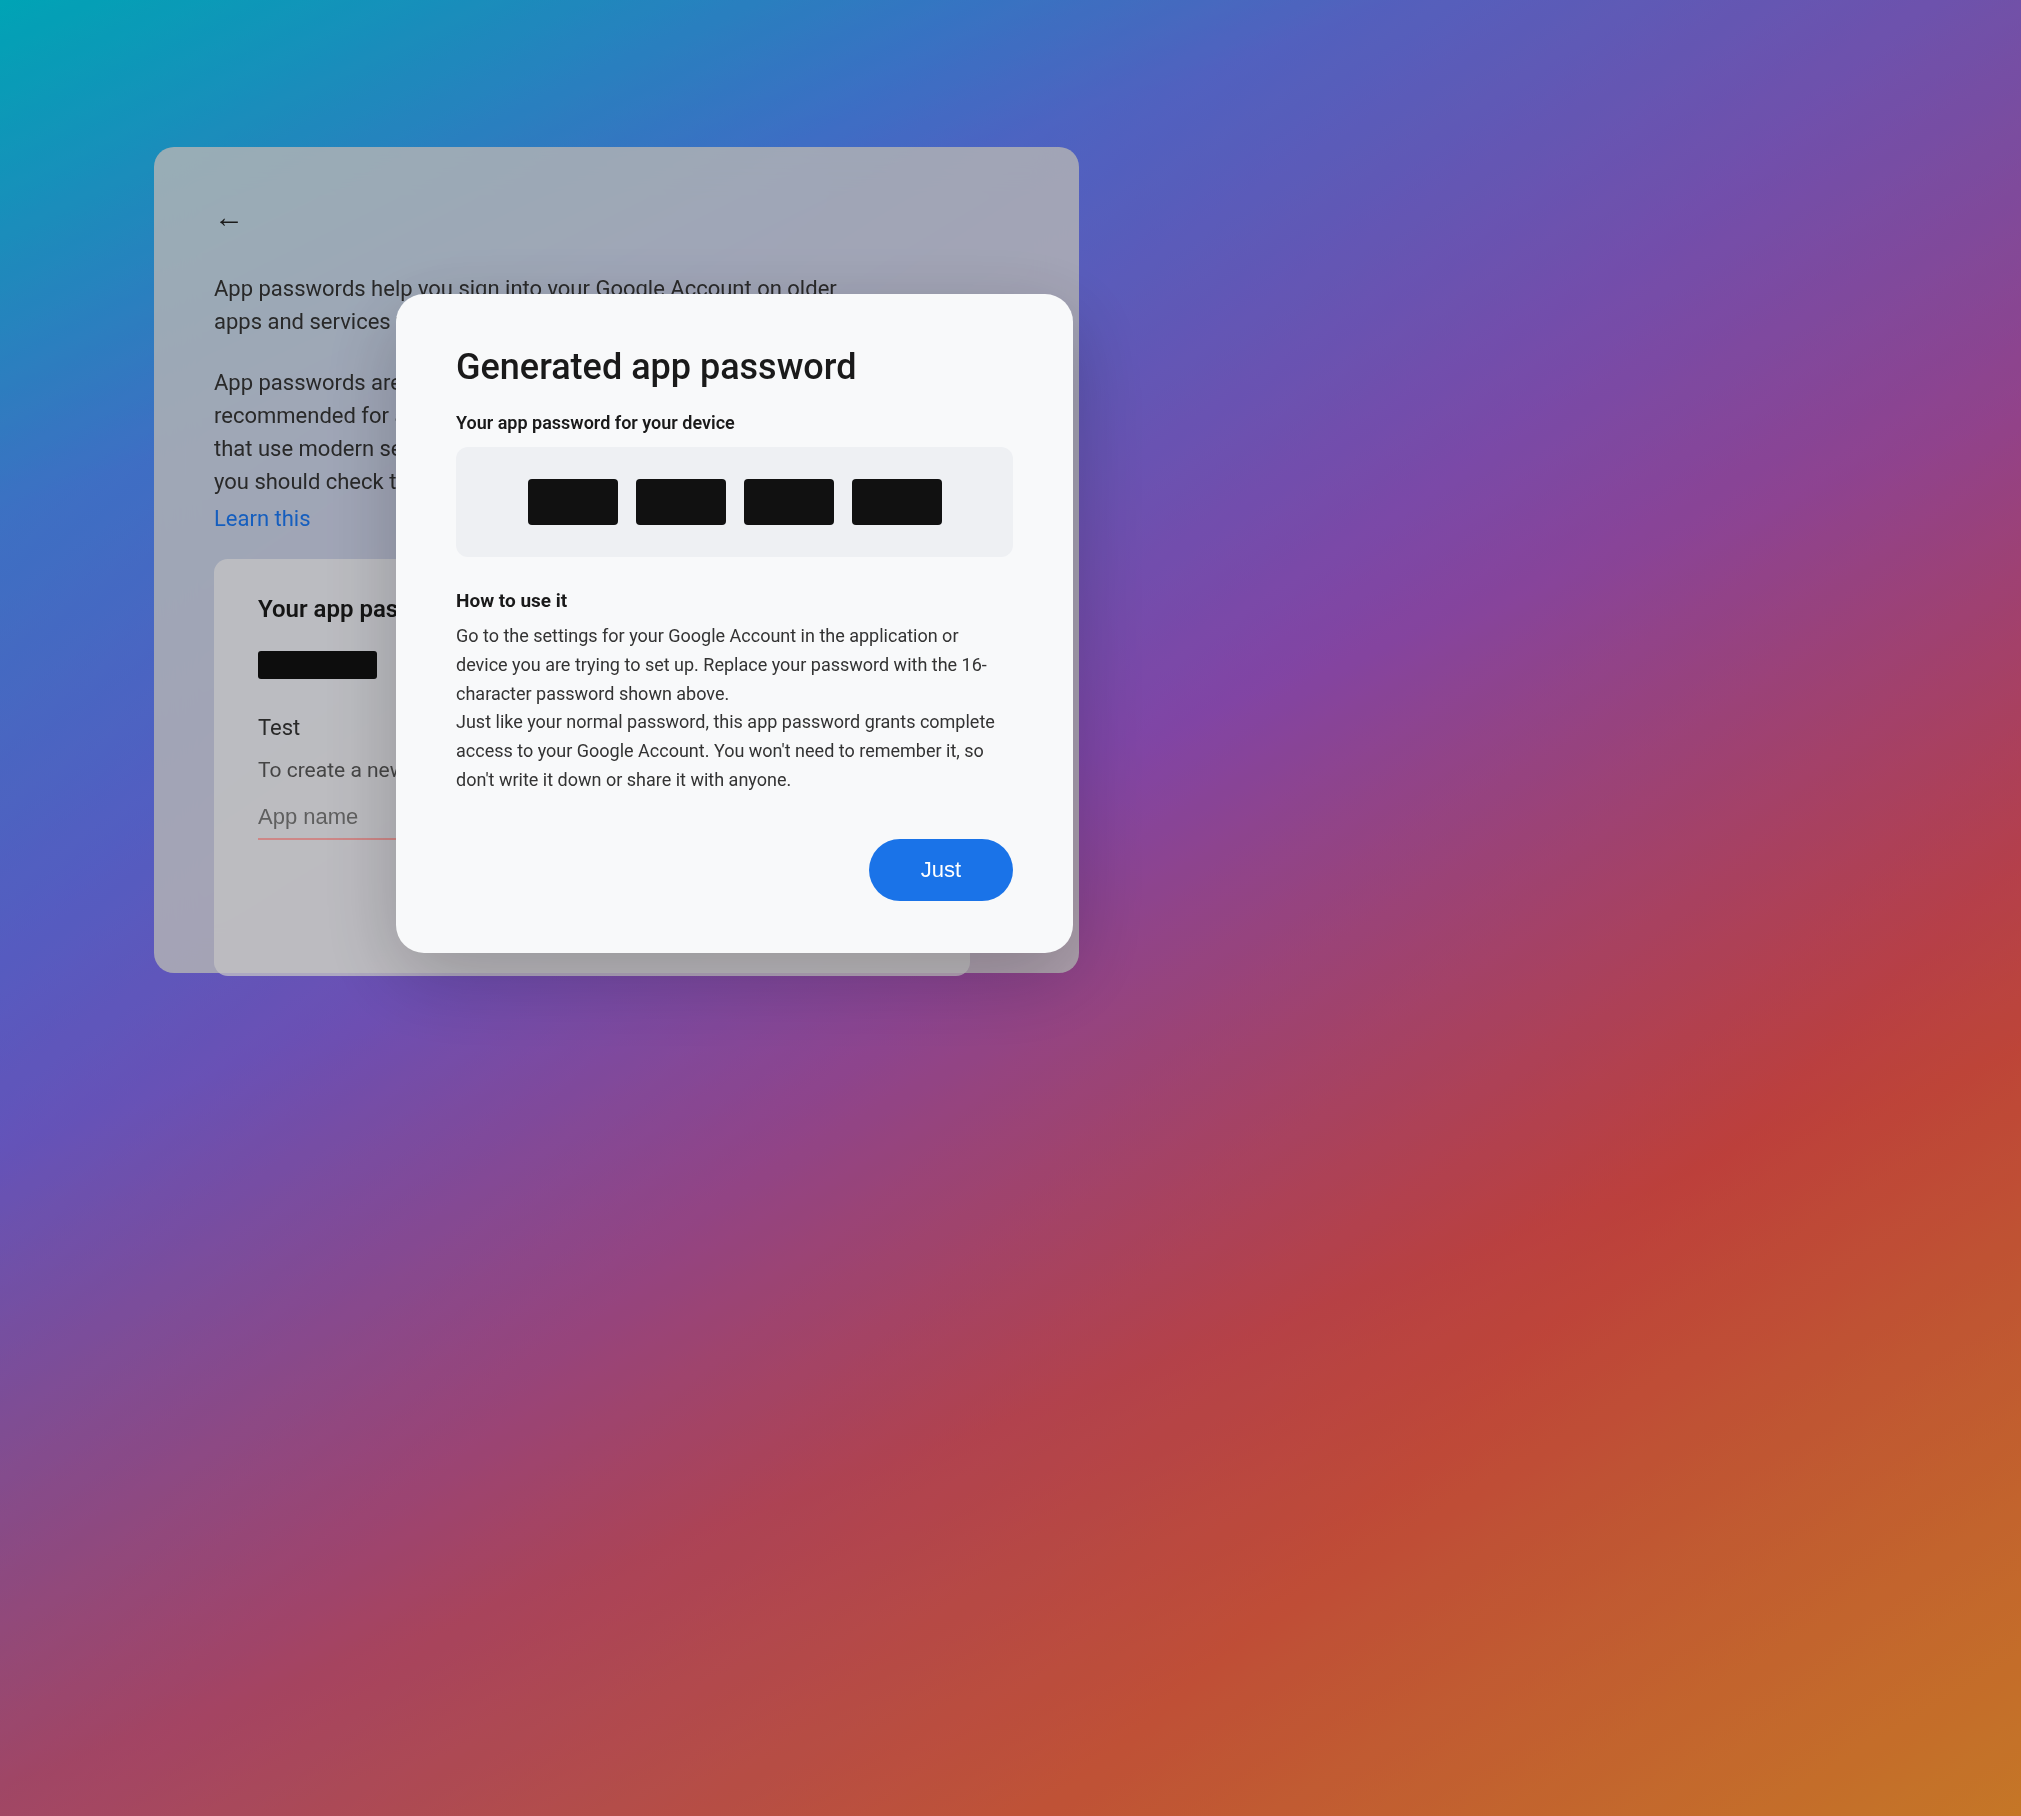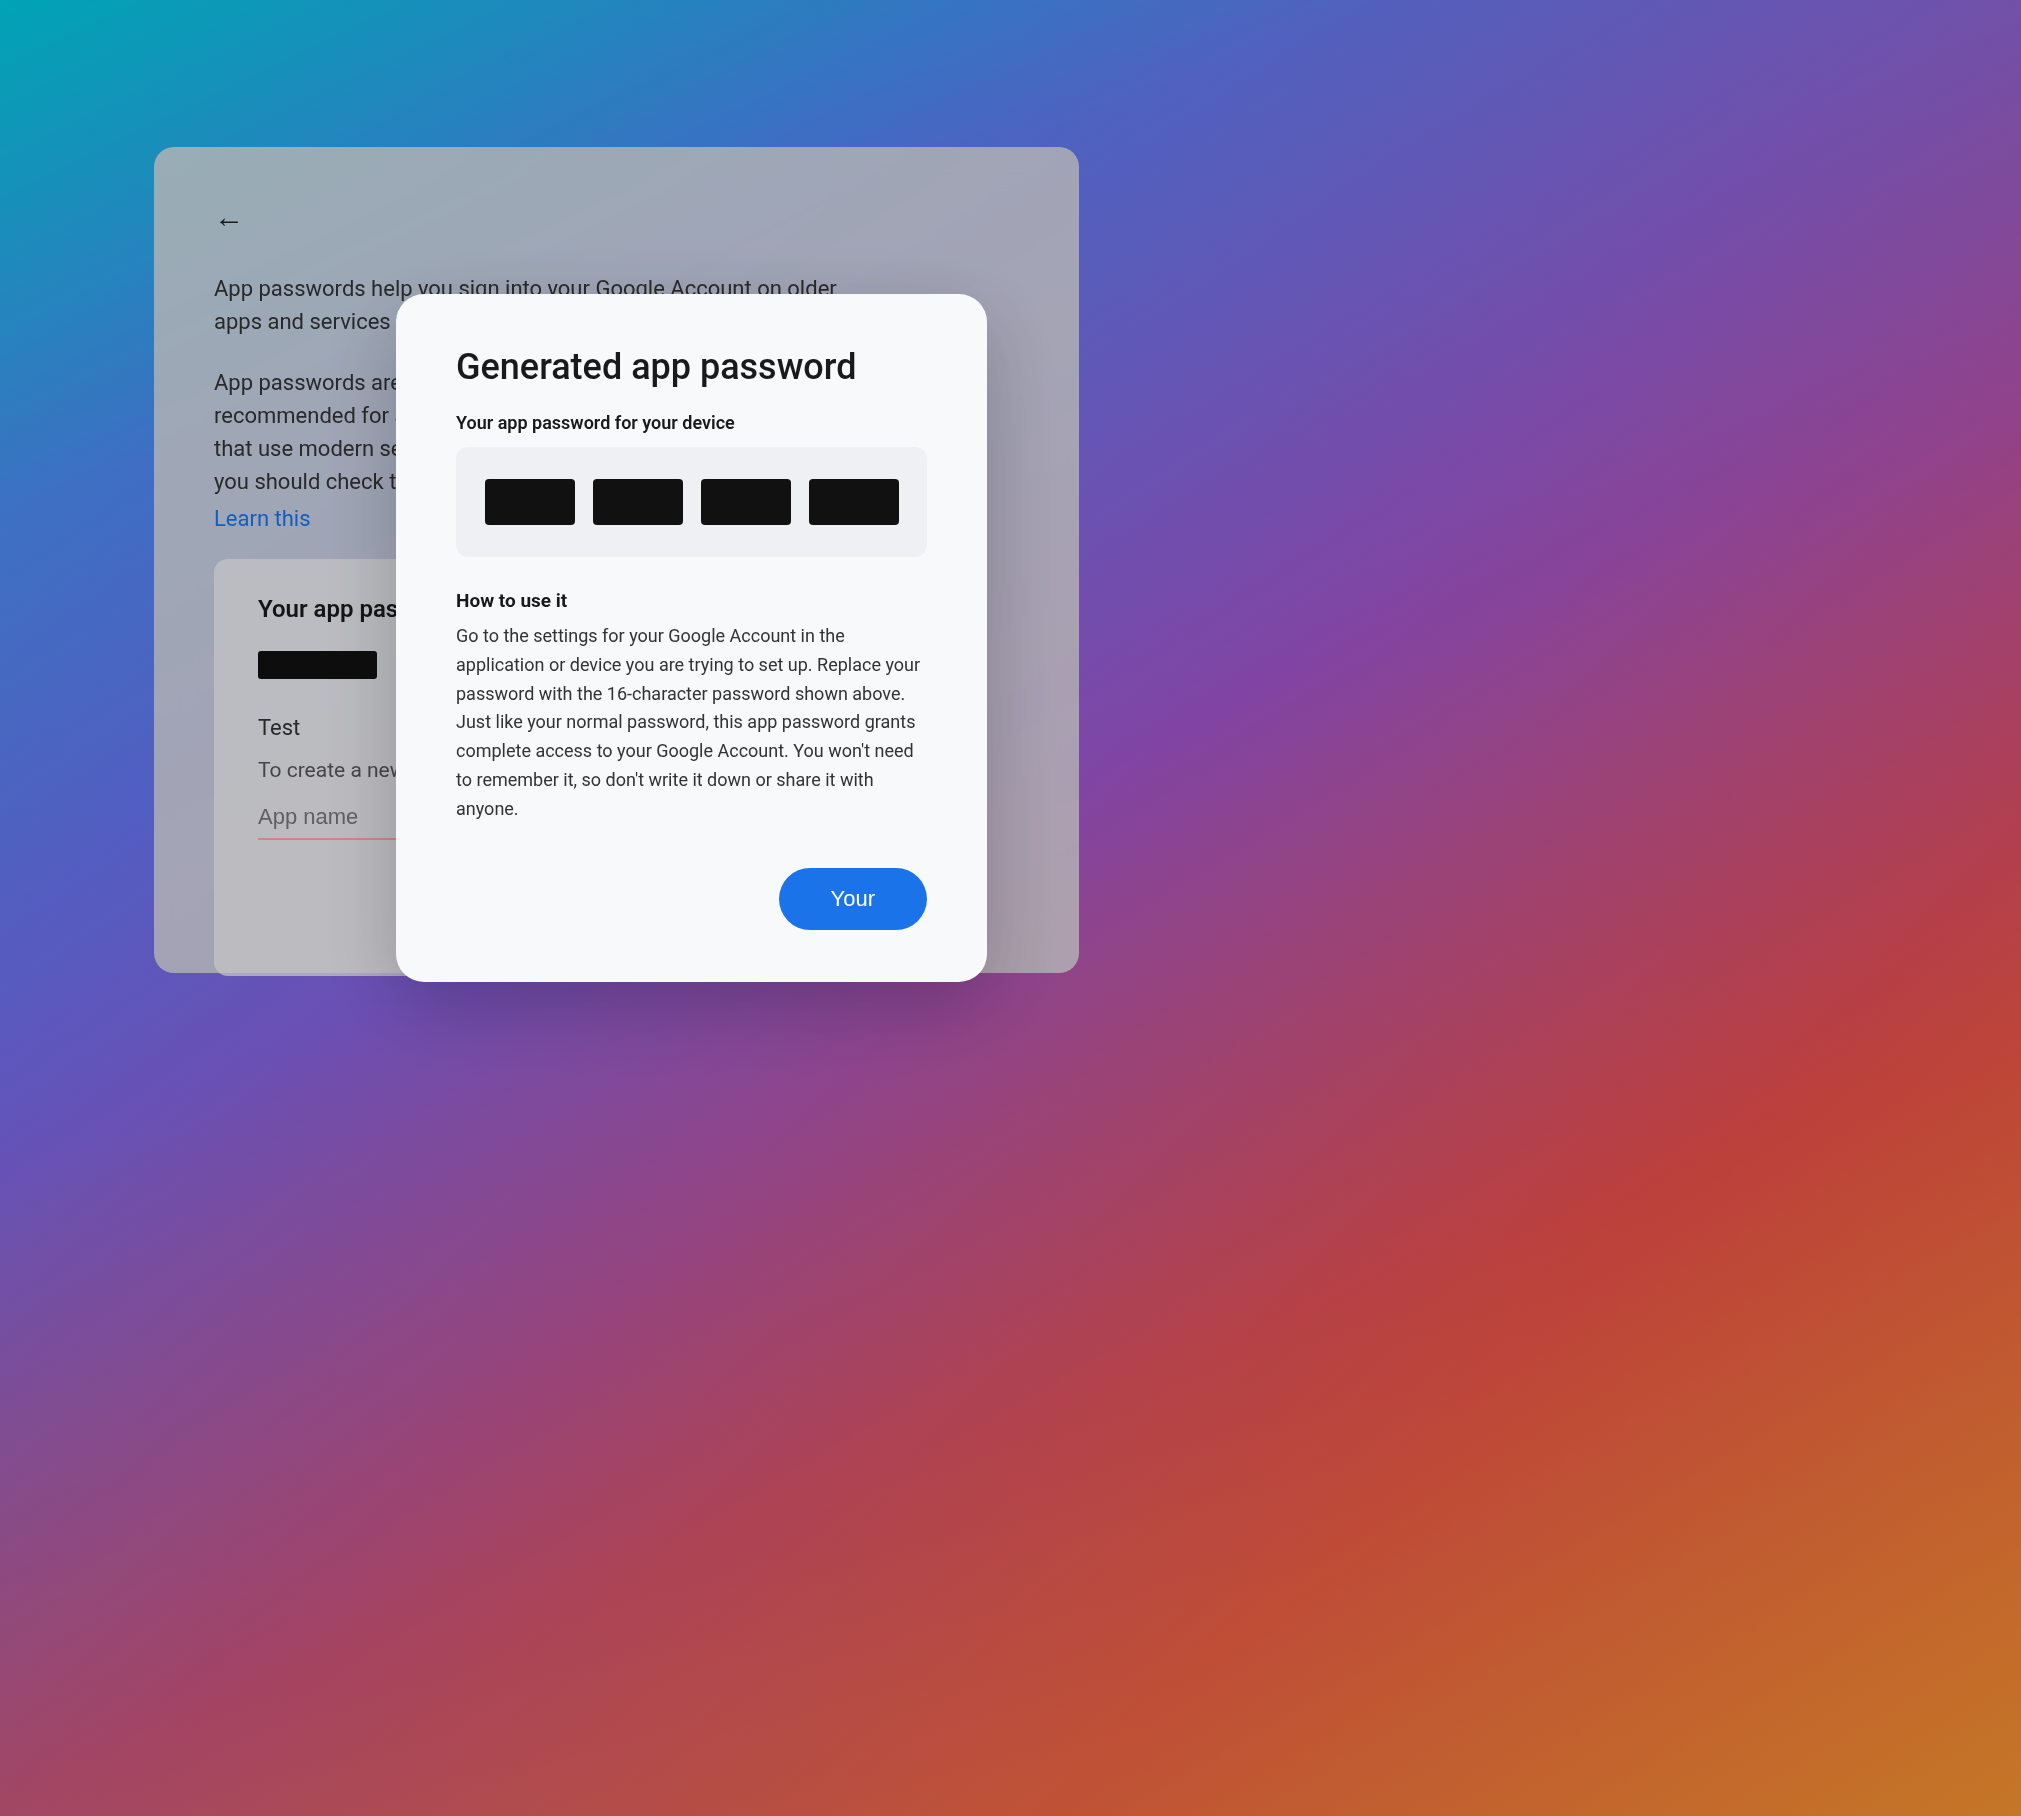--- a/index.html
+++ b/index.html
@@ -146,21 +146,21 @@
       background: rgba(0,0,0,0.18);
       display: flex;
       align-items: center;
       justify-content: center;
     }
 
     .modal {
       background: #f8f9fa;
       border-radius: 28px;
       padding: 52px 60px;
-      width: 591px;
+      width: 677px;
       box-shadow: 0 24px 80px rgba(0,0,0,0.22);
       position: absolute;
       top: 294px;
       left: 396px;
     }
 
     .modal-title {
       font-size: 36px;
       font-weight: 500;
       color: #1a1a1a;
@@ -256,17 +256,17 @@
     <div class="password-display">
       <div class="password-chunk"></div>
       <div class="password-chunk"></div>
       <div class="password-chunk"></div>
       <div class="password-chunk"></div>
     </div>
 
     <div class="how-to-title">How to use it</div>
     <div class="how-to-text">Go to the settings for your Google Account in the application or device you are trying to set up. Replace your password with the 16-character password shown above.<br>Just like your normal password, this app password grants complete access to your Google Account. You won't need to remember it, so don't write it down or share it with anyone.</div>
 
-    <button class="done-btn">Your</button>
+    <button class="done-btn">Just</button>
 
   </div>
 </div>
 
 
 </body></html>

